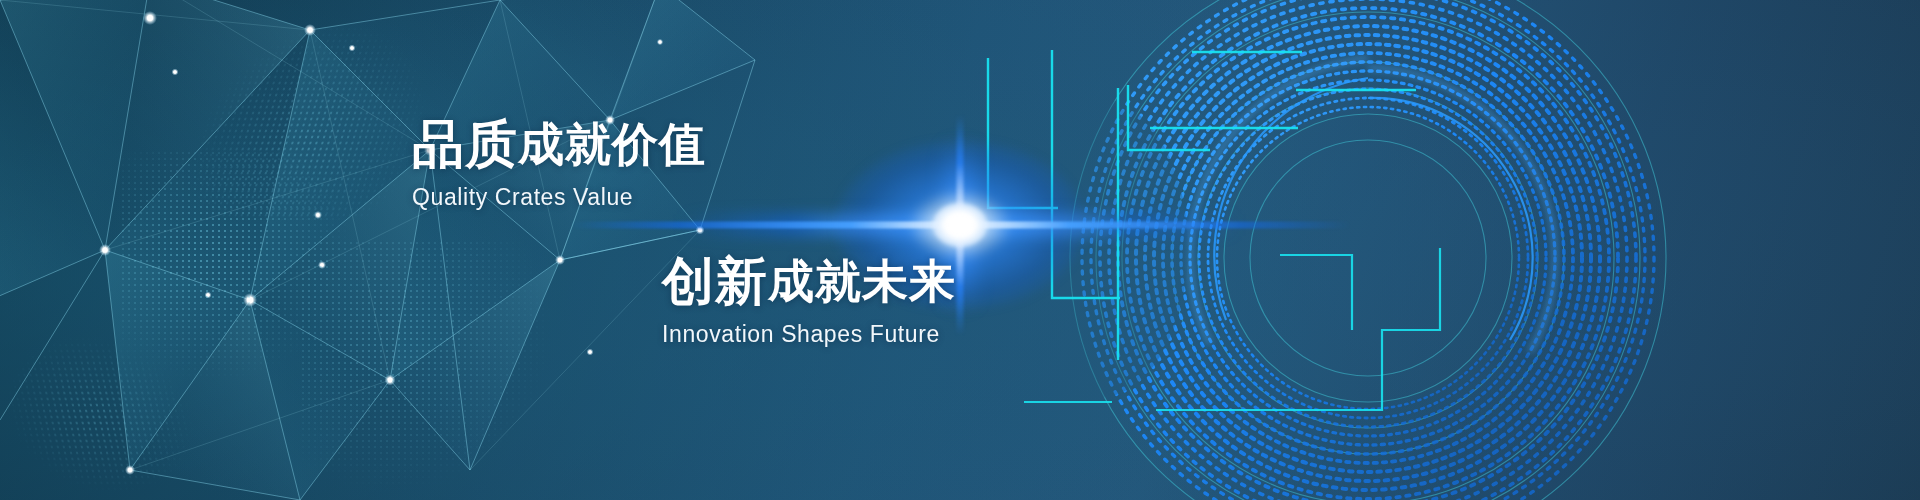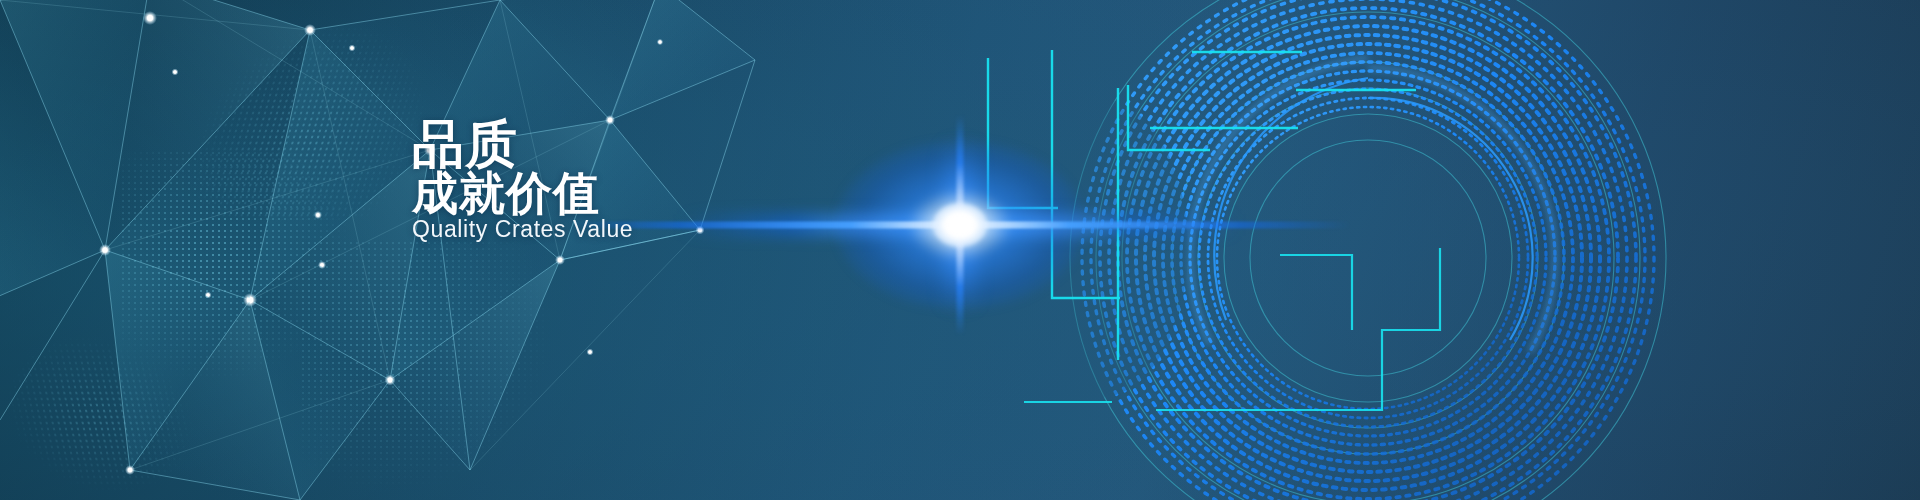--- a/index.html
+++ b/index.html
@@ -99,28 +99,28 @@
   }
   .fl-core{
     width:54px;height:44px;border-radius:50%;
     background:radial-gradient(ellipse at center,#ffffff 0%,#ffffff 38%,rgba(226,240,255,0.85) 60%,rgba(120,185,255,0) 100%);
     filter:blur(2px);
   }
 
   
   .slogan{position:absolute;color:#ffffff;text-shadow:0 1px 6px rgba(0,30,60,0.45);}
   .slogan .line1{
-    display:flex;align-items:flex-start;
+    display:flex;align-items:center;
     font-family:"DejaVu Sans","Liberation Sans",sans-serif;
     white-space:nowrap;
-    flex-direction:column;
   }
   .slogan .big{font-size:52px;font-weight:700;letter-spacing:1px;line-height:1;}
   .slogan .mid{font-size:46px;font-weight:700;letter-spacing:1px;line-height:1;}
   .slogan .sub{
+    margin-top:14px;
     font-size:23px;
     font-weight:400;
     letter-spacing:0.6px;
     color:#f2f7fb;
     white-space:nowrap;
   }
 
   #slogan-quality{left:412px;top:118px;}
   #slogan-innovation{left:662px;top:255px;}
 </style>
@@ -358,14 +358,21 @@
   </div>
 
   <div class="slogan" id="slogan-quality">
     <div class="line1">
       <span class="big">品质</span>
       <span class="mid">成就价值</span>
     </div>
     <div class="sub">Quality Crates Value</div>
   </div>
 
+  <div class="slogan" id="slogan-innovation">
+    <div class="line1">
+      <span class="big">创新</span>
+      <span class="mid">成就未来</span>
+    </div>
+    <div class="sub">Innovation Shapes Future</div>
+  </div>
 
 </div>
 
 </body></html>

